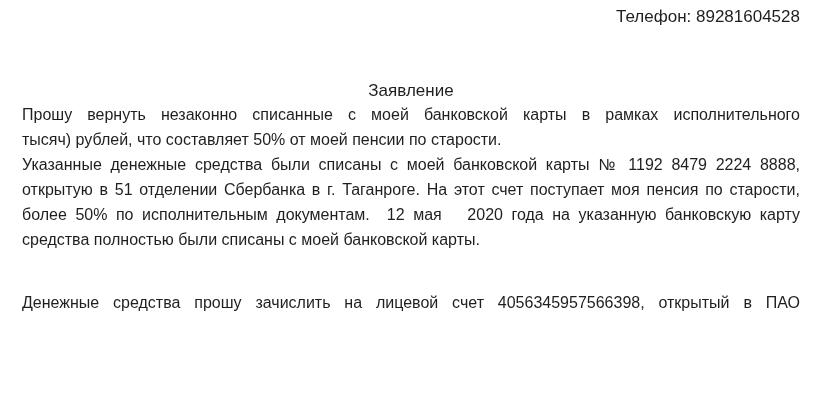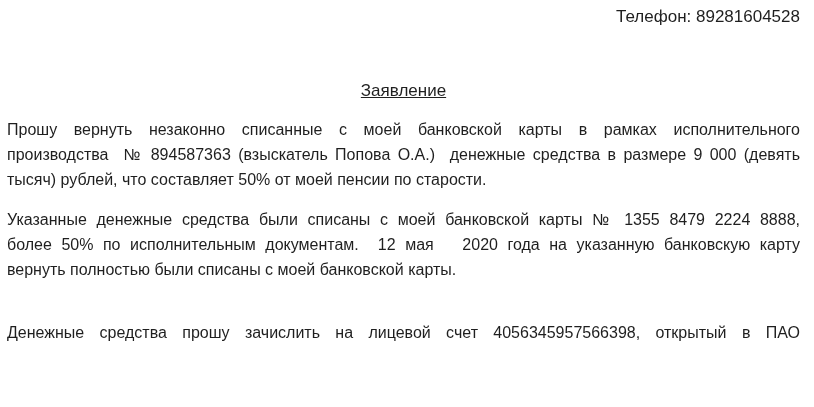--- a/index.html
+++ b/index.html
@@ -11,44 +11,42 @@
     width: 814px;
     height: 407px;
     overflow: hidden;
     font-family: "Liberation Sans", "DejaVu Sans", sans-serif;
     color: #1f1f1f;
   }
   .page {
     box-sizing: border-box;
     width: 814px;
     height: 407px;
-    padding: 6px 14px 0 7px;
+    padding: 6px 14px 0 22px;
     background: #ffffff;
     overflow: hidden;
   }
   .phone-line {
     text-align: right;
     font-size: 17px;
     line-height: 22px;
     white-space: nowrap;
   }
   .doc-title {
     text-align: center;
     font-size: 17px;
     line-height: 22px;
     margin-top: 52px;
-    text-decoration: underline;
   }
   .paragraphs {
     margin-top: 0;
   }
   .para {
     font-size: 16px;
     line-height: 25px;
-    margin-top: 15px;
   }
   .para.cutoff {
     margin-top: 38px;
   }
   .para .line {
     text-align: justify;
     text-align-last: justify;
     white-space: normal;
   }
   .para .line.last {
@@ -60,26 +58,26 @@
 
 <div class="page">
 
   <div class="phone-line">Телефон: 89281604528</div>
 
   <div class="doc-title">Заявление</div>
 
   <div class="paragraphs">
       <div class="para">
         <div class="line">Прошу вернуть незаконно списанные с моей банковской карты в рамках исполнительного</div>
-        <div class="line">производства &nbsp;№ 894587363 (взыскатель Попова О.А.) &nbsp;денежные средства в размере 9&nbsp;000 (девять</div>
         <div class="line last">тысяч) рублей, что составляет 50% от моей пенсии по старости.</div>
       </div>
       <div class="para">
-        <div class="line">Указанные денежные средства были списаны с моей банковской карты № 1355 8479 2224 8888,</div>
+        <div class="line">Указанные денежные средства были списаны с моей банковской карты № 1192 8479 2224 8888,</div>
+        <div class="line">открытую в 51 отделении Сбербанка в г. Таганроге. На этот счет поступает моя пенсия по старости,</div>
         <div class="line">более 50% по исполнительным документам. &nbsp;12 мая &nbsp;&nbsp;2020 года на указанную банковскую карту</div>
-        <div class="line last">вернуть полностью были списаны с моей банковской карты.</div>
+        <div class="line last">средства полностью были списаны с моей банковской карты.</div>
       </div>
       <div class="para cutoff">
         <div class="line">Денежные средства прошу зачислить на лицевой счет 4056345957566398, открытый в ПАО</div>
       </div>
     </div>
 
 </div>
 
 </body></html>

